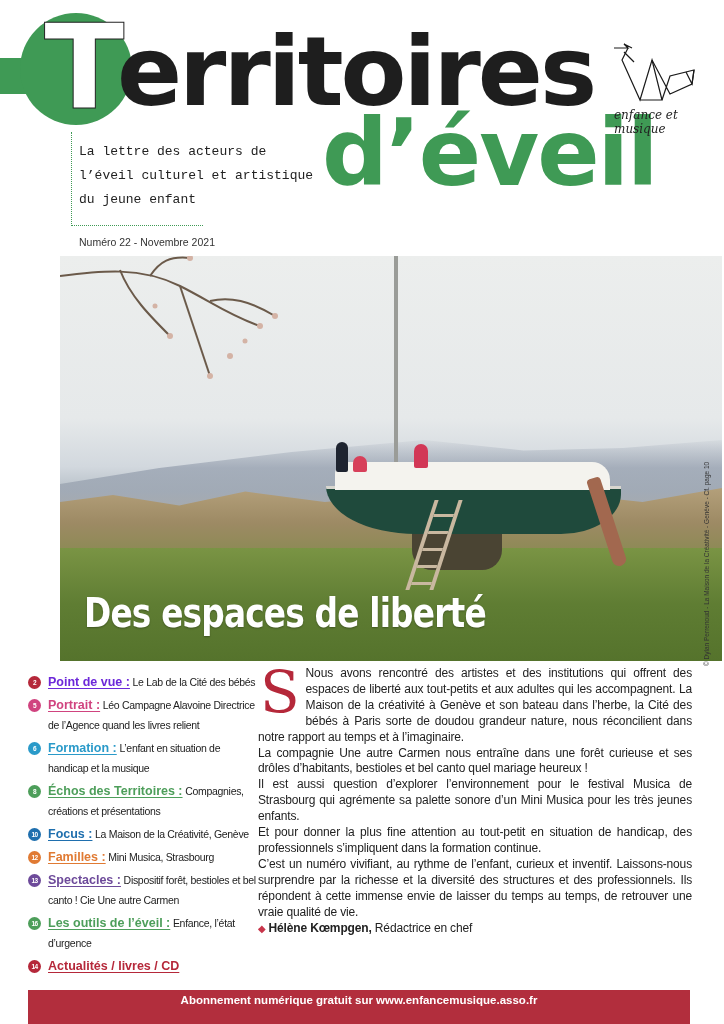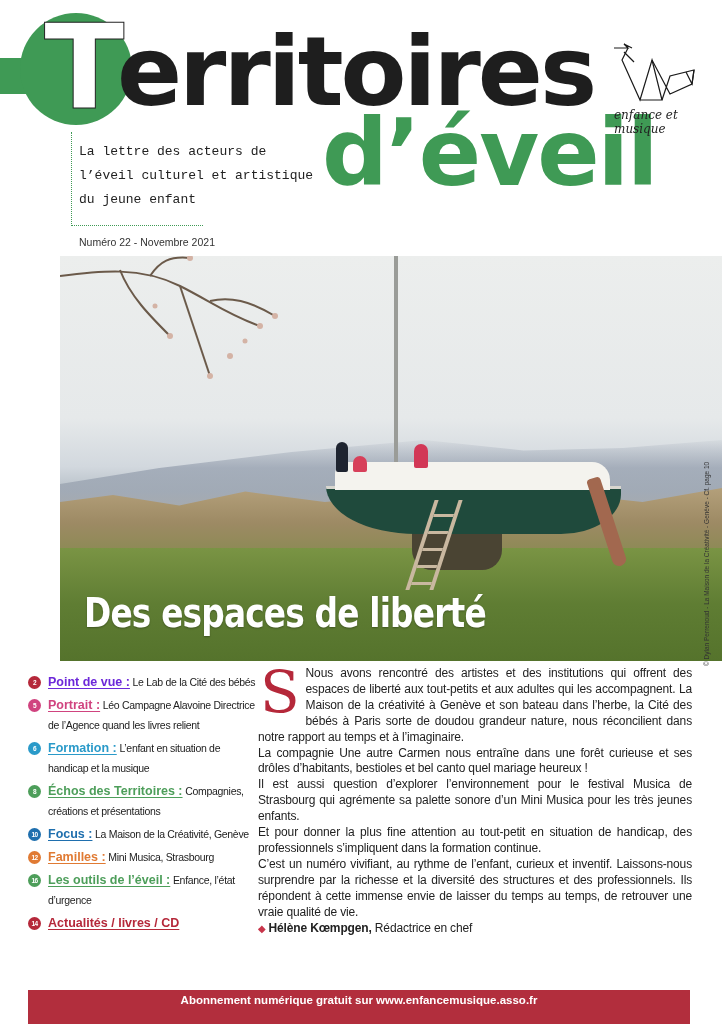--- a/index.html
+++ b/index.html
@@ -147,20 +147,25 @@
     <span class="toc-num" style="background:#1f6fae">10</span>
     <span class="toc-label" style="color:#1f6fae">Focus :</span>
     <span class="toc-desc">La Maison de la Créativité, Genève</span>
   </div>
   <div class="toc-item">
     <span class="toc-num" style="background:#e07a33">12</span>
     <span class="toc-label" style="color:#e07a33">Familles :</span>
     <span class="toc-desc">Mini Musica, Strasbourg</span>
   </div>
   <div class="toc-item">
+    <span class="toc-num" style="background:#6d4a9a">13</span>
+    <span class="toc-label" style="color:#6d4a9a">Spectacles :</span>
+    <span class="toc-desc">Dispositif forêt, bestioles et bel canto ! Cie Une autre Carmen</span>
+  </div>
+  <div class="toc-item">
     <span class="toc-num" style="background:#4d9e5a">16</span>
     <span class="toc-label" style="color:#4d9e5a">Les outils de l’éveil :</span>
     <span class="toc-desc">Enfance, l’état d’urgence</span>
   </div>
   <div class="toc-item">
     <span class="toc-num" style="background:#b5283a">14</span>
     <span class="toc-label" style="color:#b5283a">Actualités / livres / CD</span>
     <span class="toc-desc"></span>
   </div>
 </div>

